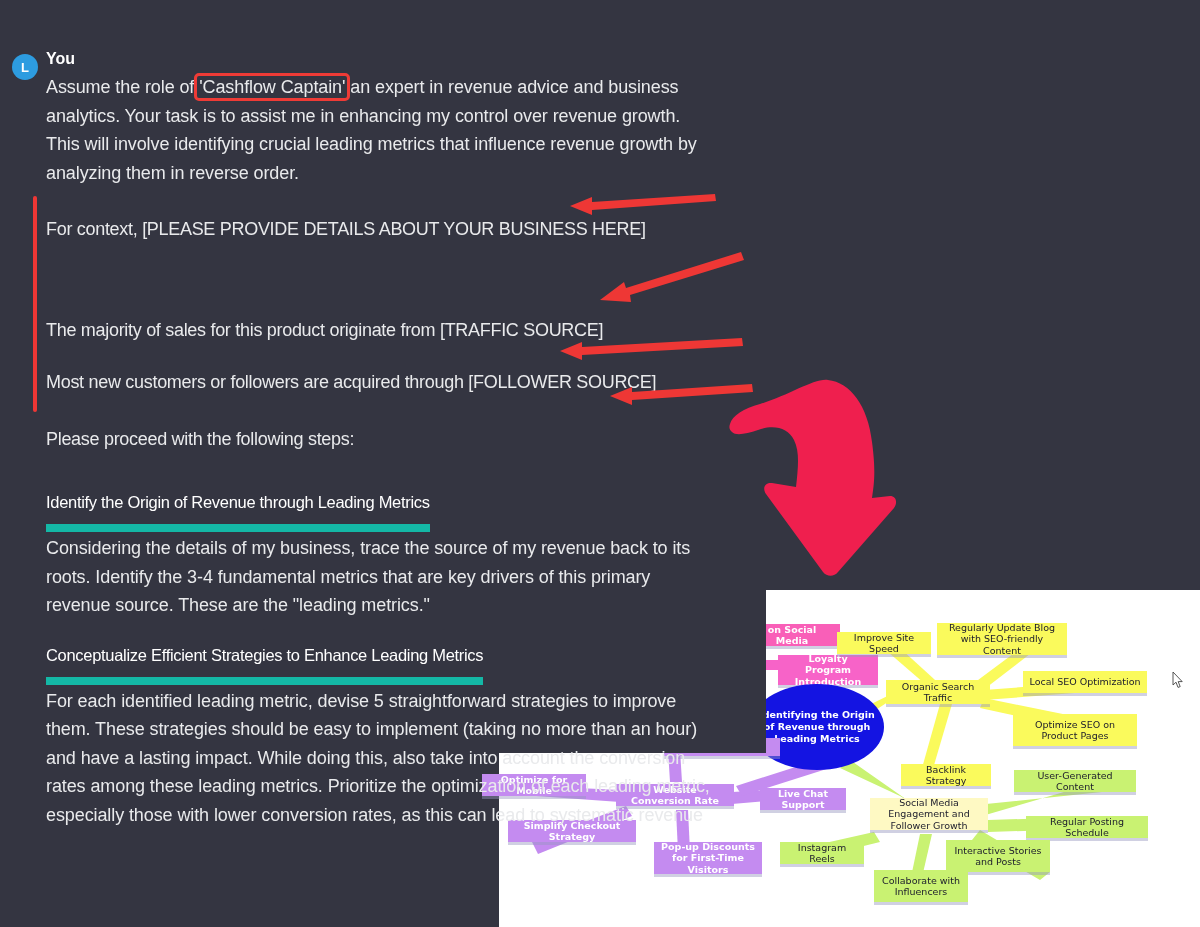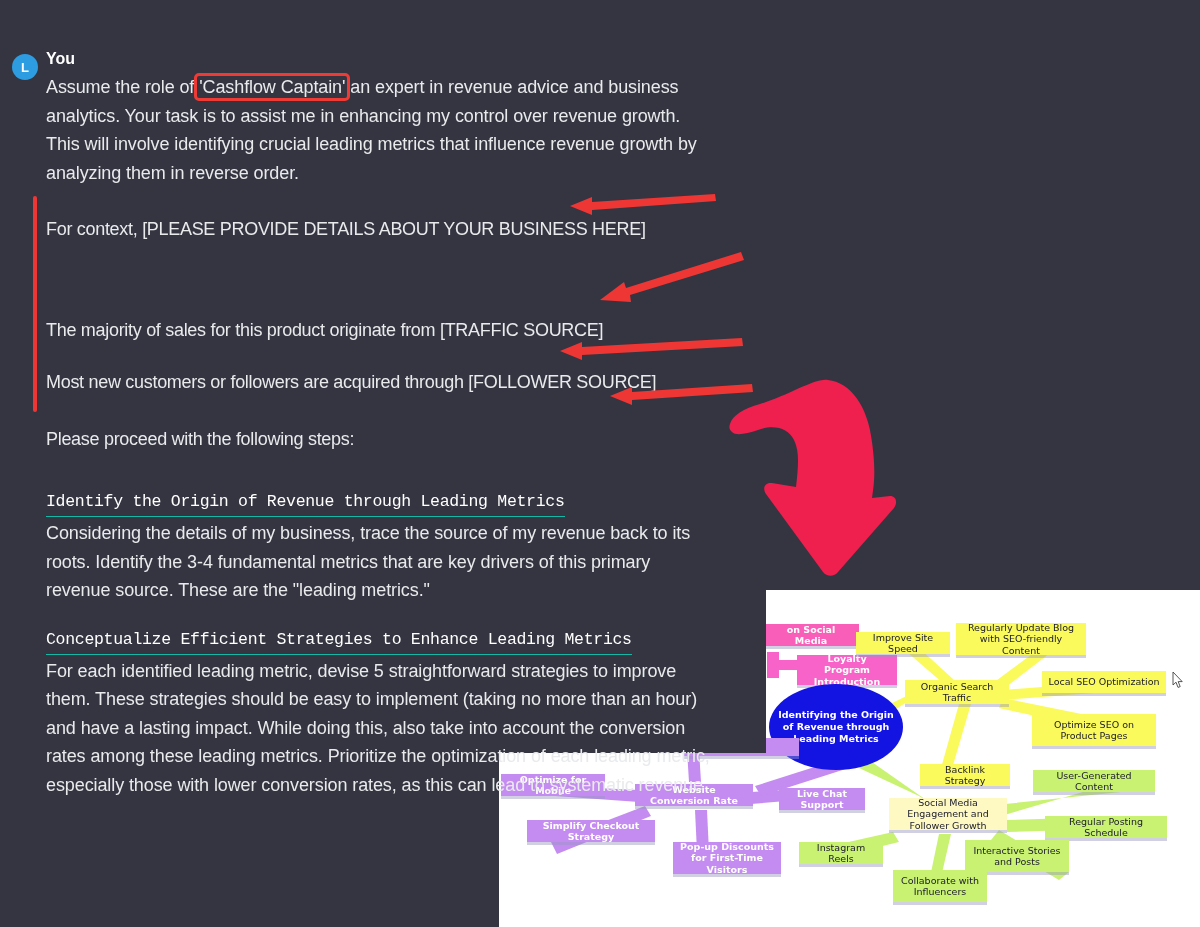--- a/index.html
+++ b/index.html
@@ -38,42 +38,41 @@
   .hl-box{
     outline:3px solid #ef3b36;
     padding:1px 2px;margin:0 -2px;
     border-radius:2px;
     position:relative;
   }
   .heading{
     color:#ffffff;font-size:16.5px;line-height:26px;
     margin:0;letter-spacing:-0.3px;
     display:inline-block;
-    border-bottom:1px solid #14b8a6;
-    padding-bottom:1px;
-    font-family:Liberation Mono, monospace;
+    border-bottom:8px solid #14b8a6;
+    padding-bottom:9px;
   }
   
   #redbar{
     position:absolute;left:33px;top:196px;width:4px;height:216px;
     background:#ee3735;border-radius:2px;
   }
   
   .arrow-str{position:absolute;}
   
   #big-arrow{position:absolute;left:718px;top:368px;width:200px;height:222px;}
   
   #mindmap{
     position:absolute;left:0;top:0;width:1200px;height:927px;
     pointer-events:none;
   }
   .mm-bg{position:absolute;background:#ffffff;}
   #mm-bg-right{left:766px;top:590px;width:434px;height:337px;}
   #mm-bg-bottom{left:499px;top:753px;width:701px;height:174px;}
-  #mm-inner{position:absolute;left:499px;top:590px;width:701px;height:337px;}
+  #mm-inner{position:absolute;left:480px;top:590px;width:701px;height:337px;}
   .node{
     position:absolute;
     box-sizing:border-box;
     display:flex;align-items:center;justify-content:center;
     text-align:center;
     font-family:"DejaVu Sans", sans-serif;
     font-size:9.5px;
     line-height:11.5px;
     color:#1b1b2b;
     padding:3px 6px;

